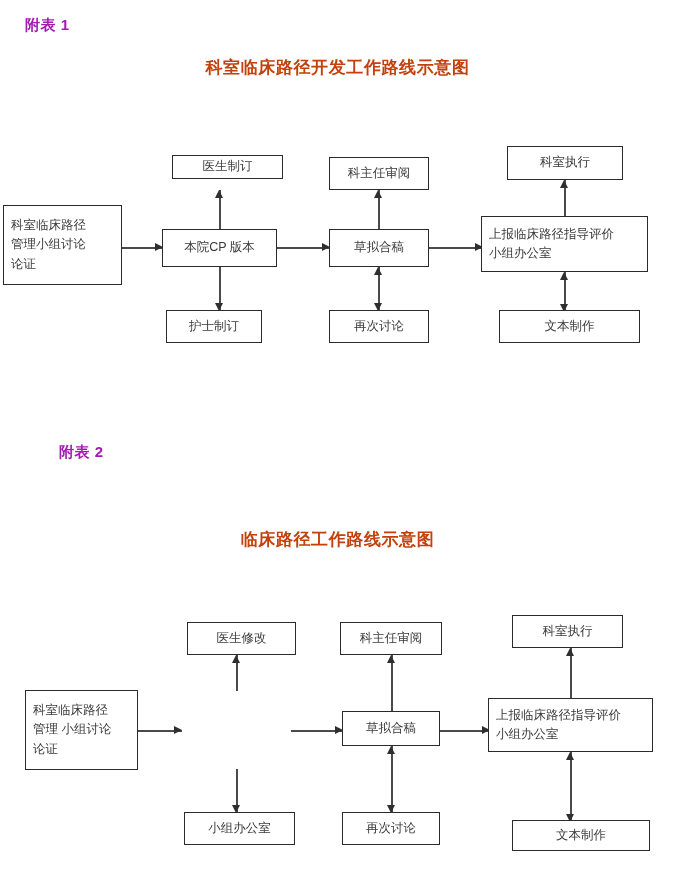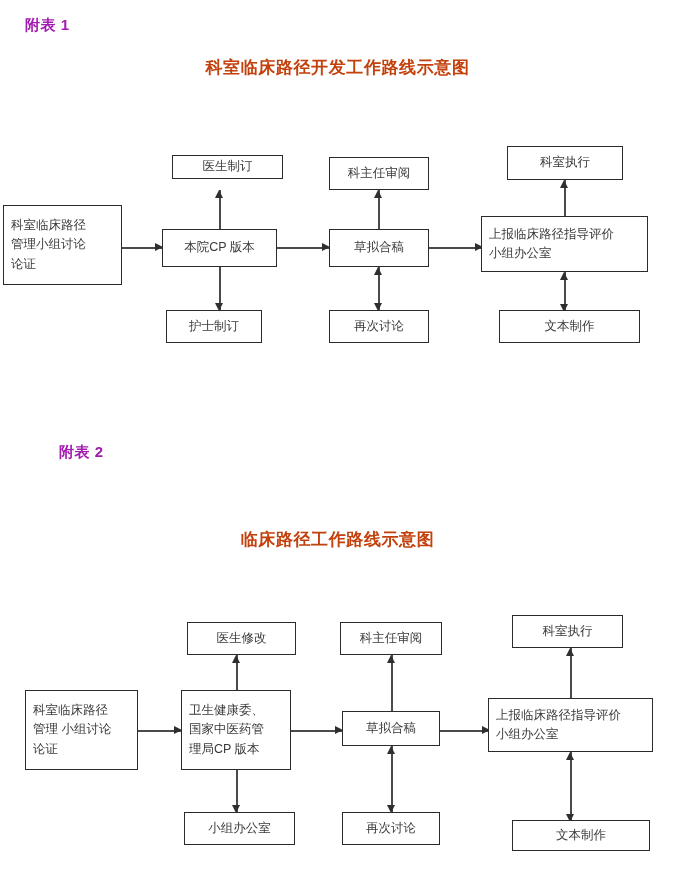--- a/index.html
+++ b/index.html
@@ -190,25 +190,20 @@
   <div class="node left" style="left:25px; top:690px; width:113px; height:80px;">
     <span class="node-text">科室临床路径
 管理 小组讨论
 论证</span>
   </div>
 
   <div class="node center" style="left:187px; top:622px; width:109px; height:33px;">
     <span class="node-text">医生修改</span>
   </div>
 
-  <div class="node left" style="left:181px; top:690px; width:110px; height:80px;">
-    <span class="node-text">卫生健康委、
-国家中医药管
-理局CP 版本</span>
-  </div>
 
   <div class="node center" style="left:184px; top:812px; width:111px; height:33px;">
     <span class="node-text">小组办公室</span>
   </div>
 
   <div class="node center" style="left:340px; top:622px; width:102px; height:33px;">
     <span class="node-text">科主任审阅</span>
   </div>
 
   <div class="node center" style="left:342px; top:711px; width:98px; height:35px;">

